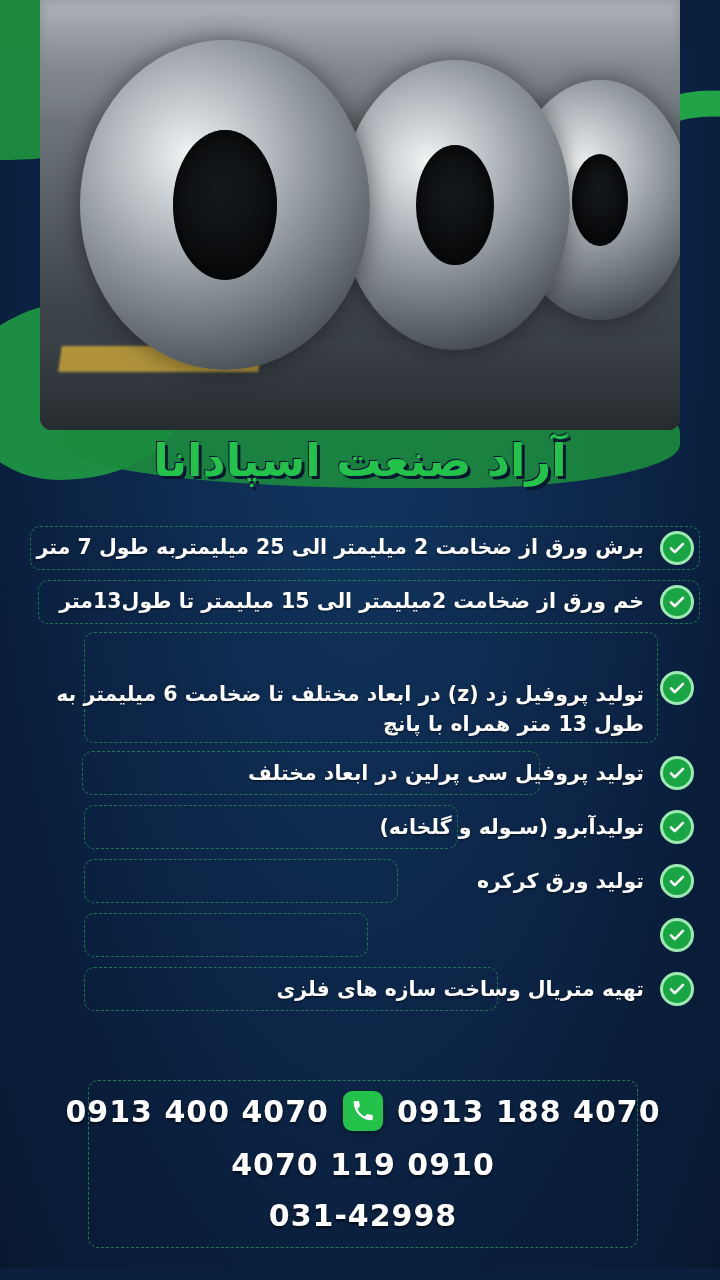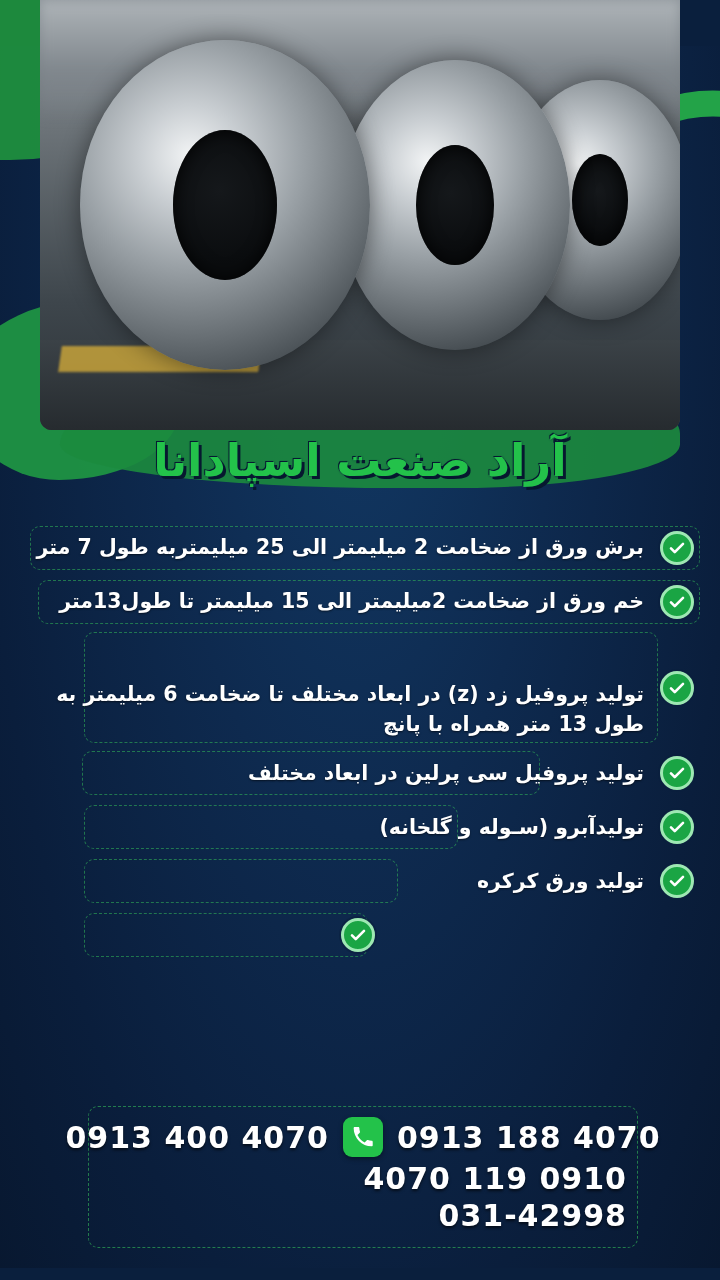--- a/index.html
+++ b/index.html
@@ -146,21 +146,21 @@
   
   .features {
     position:absolute;
     top:524px; left:22px; right:22px;
     display:flex; flex-direction:column;
     gap:6px;
   }
   .feature {
     position:relative;
     display:flex; align-items:center;
-    justify-content:center;
+    justify-content:flex-start;
     gap:10px;
     min-height:48px;
     padding:4px 4px 4px 0;
   }
   .feature .dashbox {
     position:absolute;
     top:2px; right:0; left:0; bottom:2px;
     border:1.5px dashed rgba(52,190,90,.55);
     border-radius:10px;
   }
@@ -224,21 +224,21 @@
   }
   .phone-icon {
     flex:0 0 auto;
     width:40px; height:40px;
     border-radius:9px;
     background:#23c24a;
     display:flex; align-items:center; justify-content:center;
     box-shadow:0 2px 5px rgba(0,0,0,.4);
   }
   .phone-icon svg { width:22px; height:22px; display:block; }
-  .phone-line { margin-top:2px;text-align:right; }
+  .phone-line { margin-top:16px; }
   .bottom-bar {
     position:absolute; bottom:0; left:0; right:0; height:12px;
     background:#0a1f3d;
   }
 </style>
 </head>
 <body>
 
 <div id="poster">
 
@@ -343,20 +343,29 @@
 
     <div class="feature f7">
       <div class="dashbox"></div>
       <div class="check">
         <svg viewBox="0 0 24 24">
             <path d="M4 12.5l5 5L20 6.5" fill="none" stroke="#ffffff" stroke-width="3.5" stroke-linecap="round" stroke-linejoin="round"></path>
           </svg>
       </div>
     </div>
 
+    <div class="feature f8">
+      <div class="dashbox"></div>
+      <div class="check">
+        <svg viewBox="0 0 24 24">
+            <path d="M4 12.5l5 5L20 6.5" fill="none" stroke="#ffffff" stroke-width="3.5" stroke-linecap="round" stroke-linejoin="round"></path>
+          </svg>
+      </div>
+      <div class="ftext">تهیه  متریال وساخت سازه های فلزی</div>
+    </div>
 
   </div>
 
   <div class="contact">
     <div class="phone-row">
       <span class="phone">0913 400 4070</span>
       <span class="phone-icon">
         <svg viewBox="0 0 24 24">
             <path d="M6.6 10.8c1.6 3.1 4.1 5.6 7.2 7.2l2.4-2.4c.3-.3.8-.4 1.2-.3 1.3.4 2.6.7 4 .7.7 0 1.2.5 1.2 1.2V21c0 .7-.5 1.2-1.2 1.2C10.8 22.2 1.8 13.2 1.8 2.2 1.8 1.5 2.3 1 3 1h3.8c.7 0 1.2.5 1.2 1.2 0 1.4.2 2.7.7 4 .1.4 0 .9-.3 1.2l-2.4 2.4z" fill="#ffffff"></path>
           </svg>

